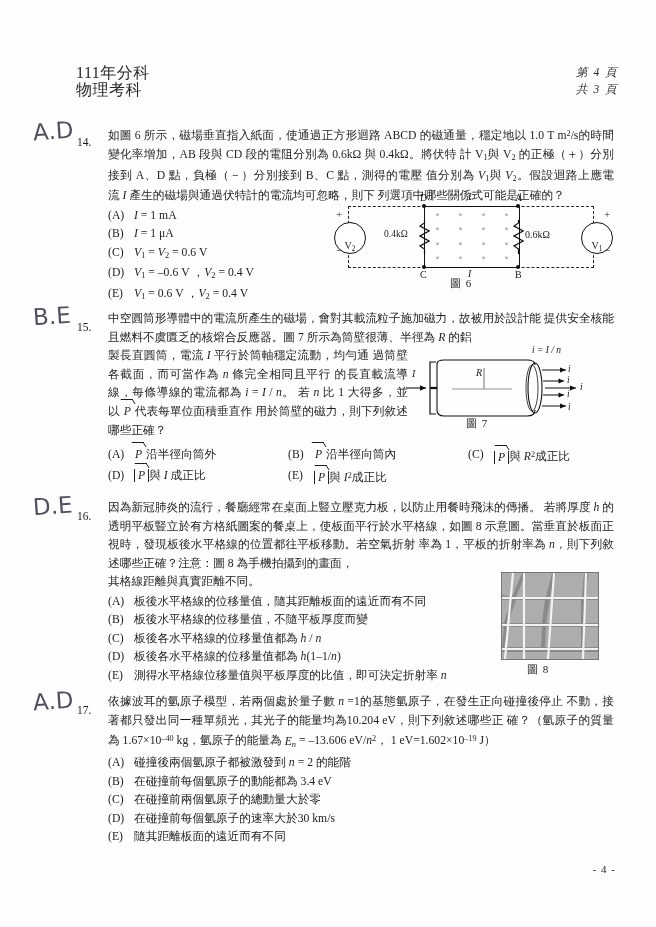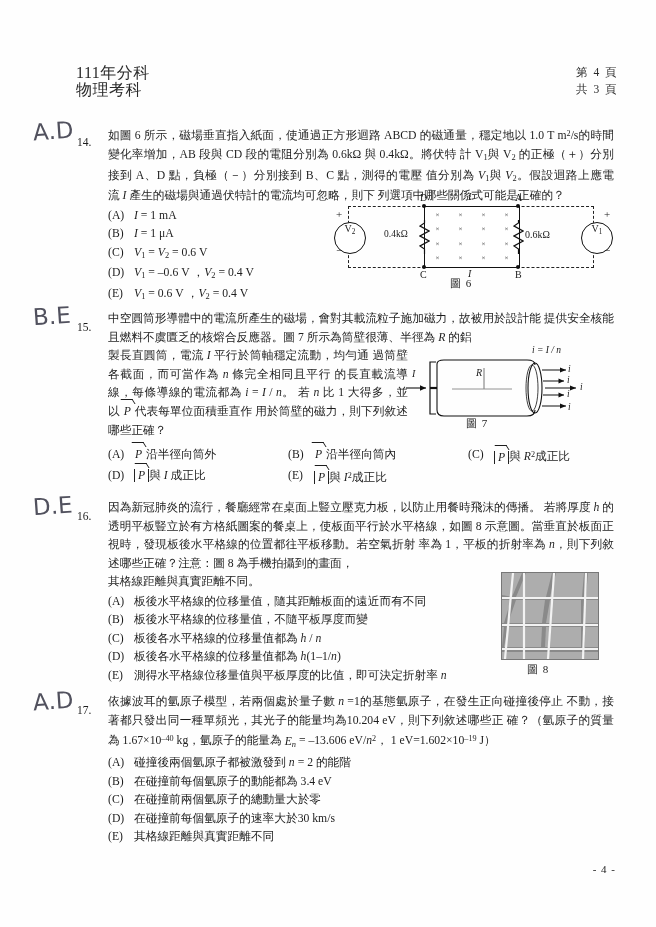--- a/index.html
+++ b/index.html
@@ -33,20 +33,21 @@
   }
   .hdr-right {
     position: absolute;
     right: 38px;
     top: 64px;
     font-size: 11.5px;
     line-height: 17px;
     letter-spacing: 1.5px;
     color: #2a2a2a;
     text-align: left;
+    font-style: italic;
   }
 
   
   .hand {
     position: absolute;
     font-family: "DejaVu Sans", sans-serif;
     font-size: 23px;
     color: #3a3a48;
     letter-spacing: 0px;
     transform: rotate(-4deg);
@@ -147,21 +148,21 @@
     line-height: 1;
   }
   .meter {
     position: absolute;
     width: 30px; height: 30px;
     border: 1.3px solid #111;
     border-radius: 50%;
     background: #fff;
     font-size: 10px;
     display: flex;
-    align-items: flex-start;
+    align-items: flex-end;
     justify-content: center;
     font-family: "Liberation Serif", serif;
   }
   .res {
     position: absolute;
     width: 9px; height: 34px;
   }
   .res svg { display: block; }
   .fl { position: absolute; font-size: 10px; font-family: "Liberation Serif", serif; }
   .figcap {
@@ -476,20 +477,20 @@
       <div class="opt">
         <span class="lab">(C)</span>
         <span class="txt">在碰撞前兩個氫原子的總動量大於零</span>
       </div>
       <div class="opt">
         <span class="lab">(D)</span>
         <span class="txt">在碰撞前每個氫原子的速率大於30&nbsp;km/s</span>
       </div>
       <div class="opt">
         <span class="lab">(E)</span>
-        <span class="txt">其格線距離與真實距離不同</span>
+        <span class="txt">隨其距離板面的遠近而有不同</span>
       </div>
     </div>
   </div>
 
   <div class="pagenum">- 4 -</div>
 
 </div>
 
 </body></html>

